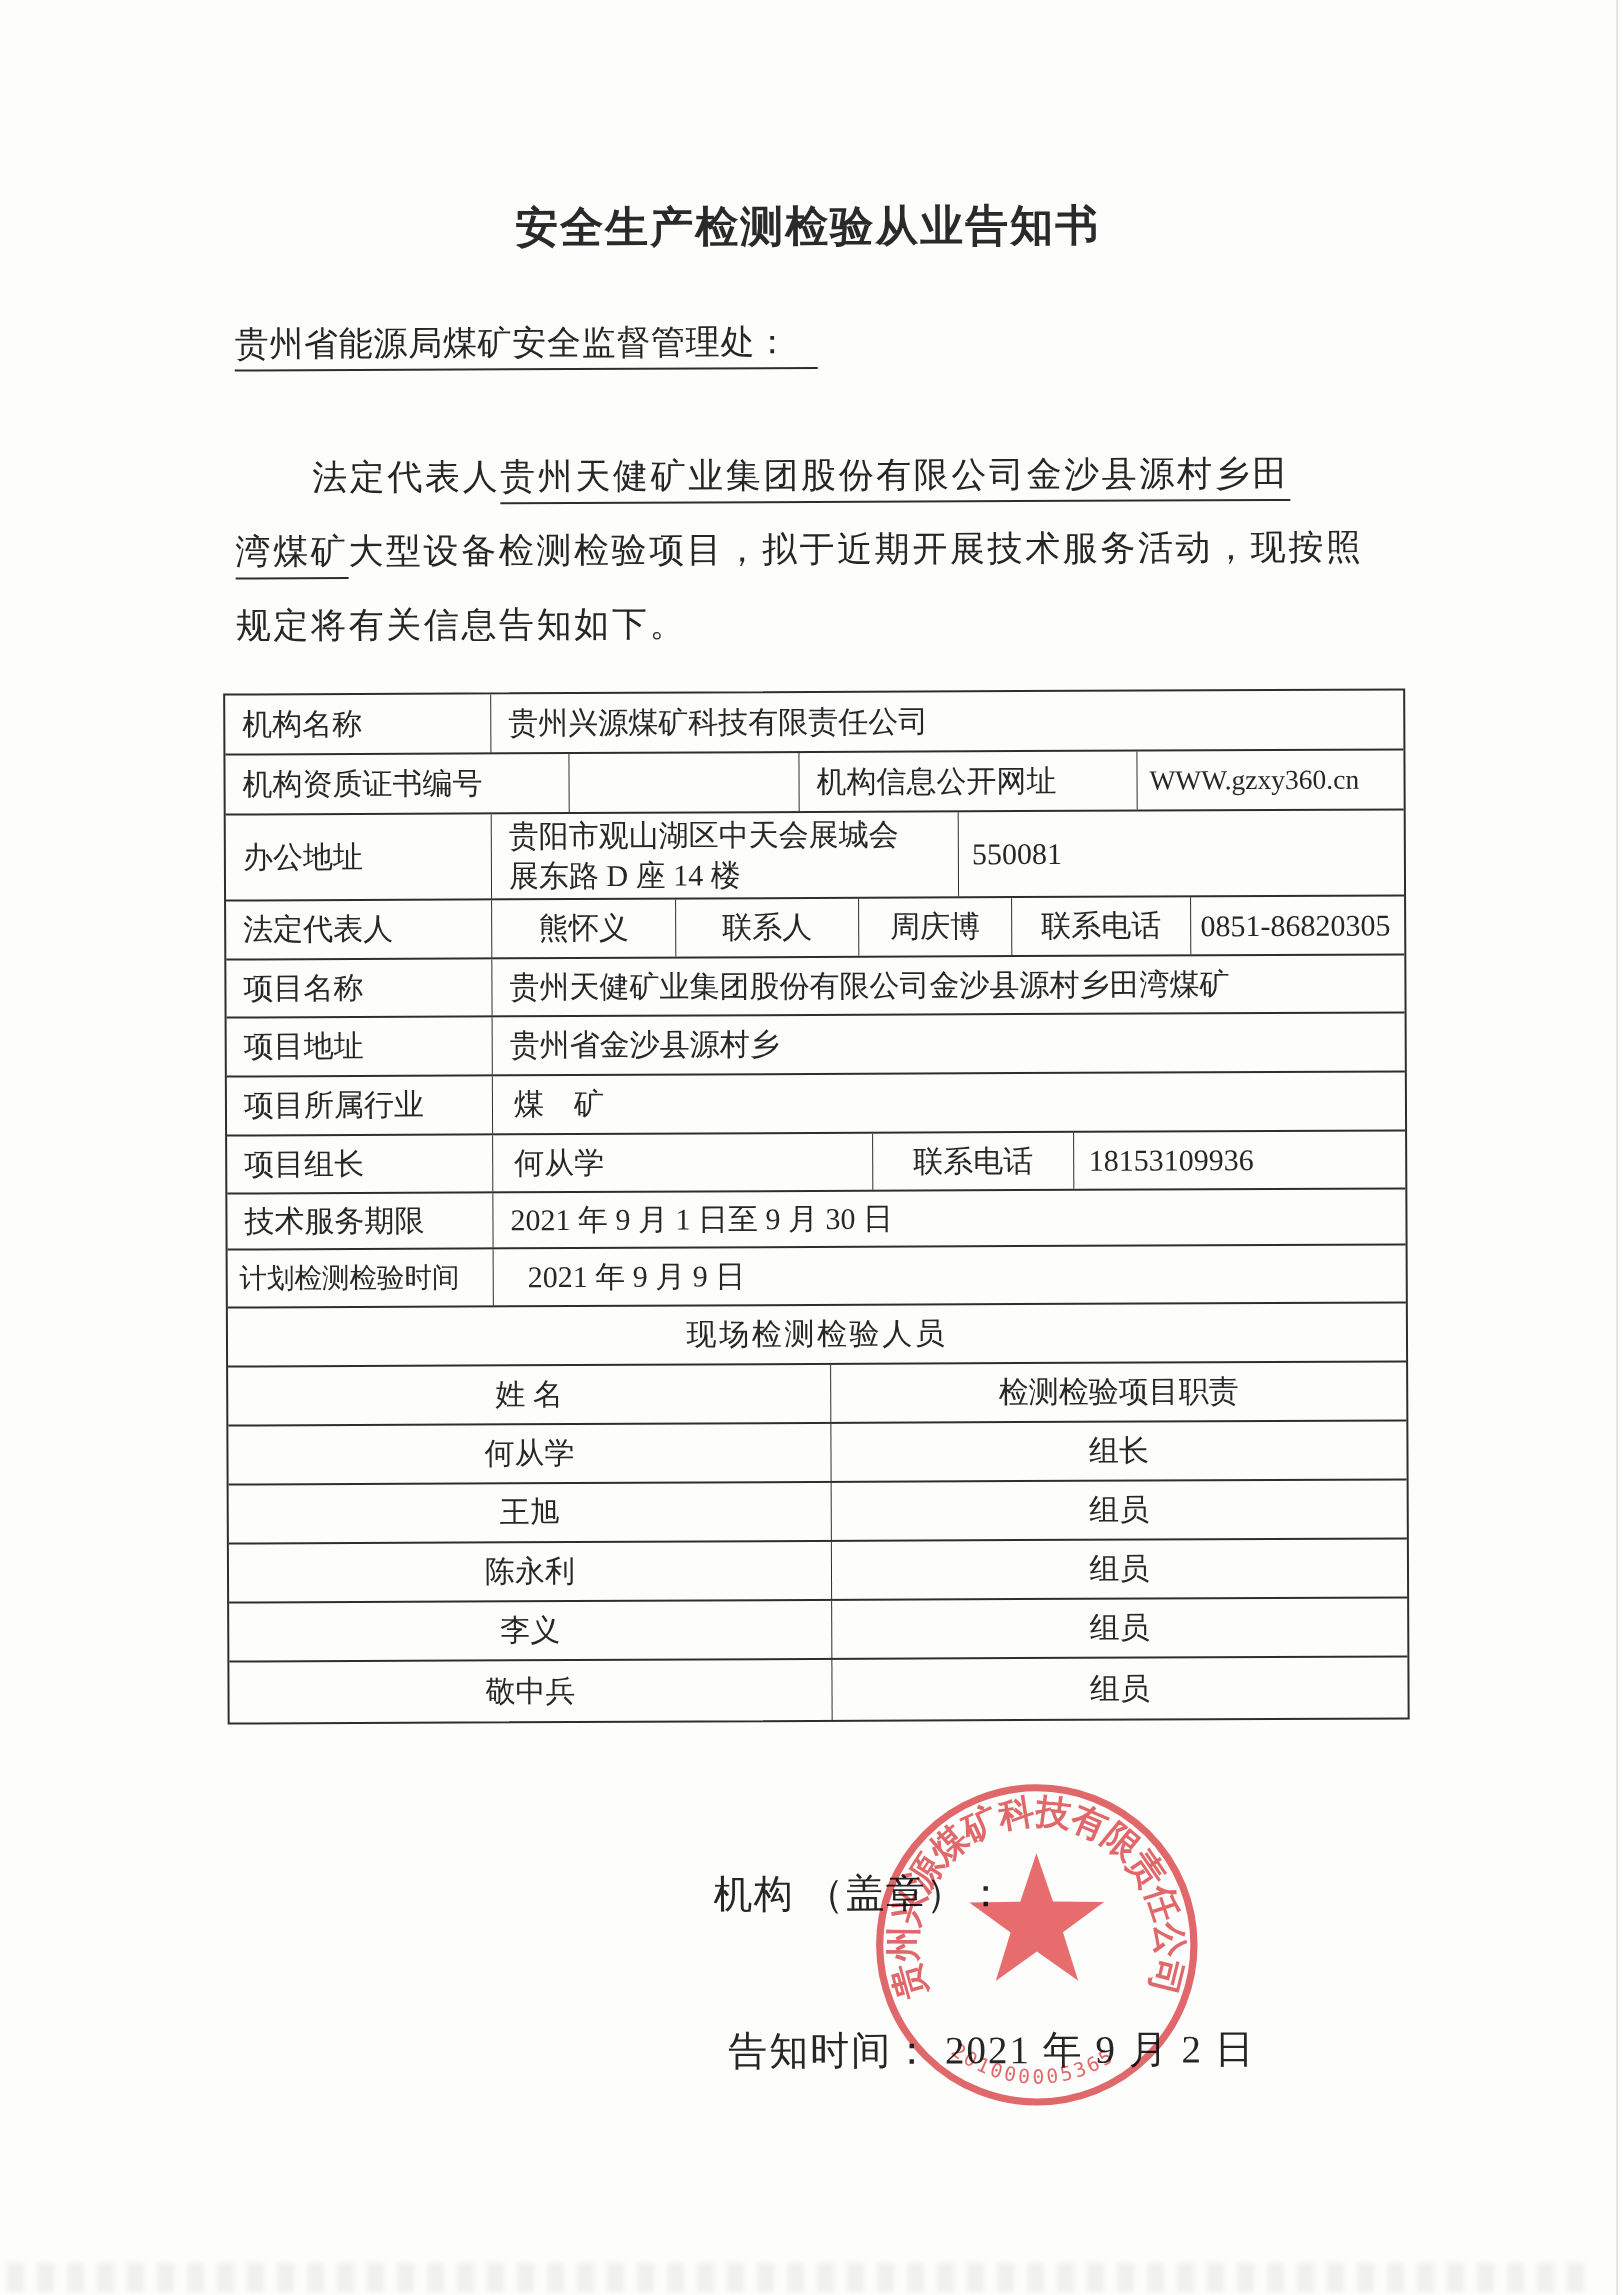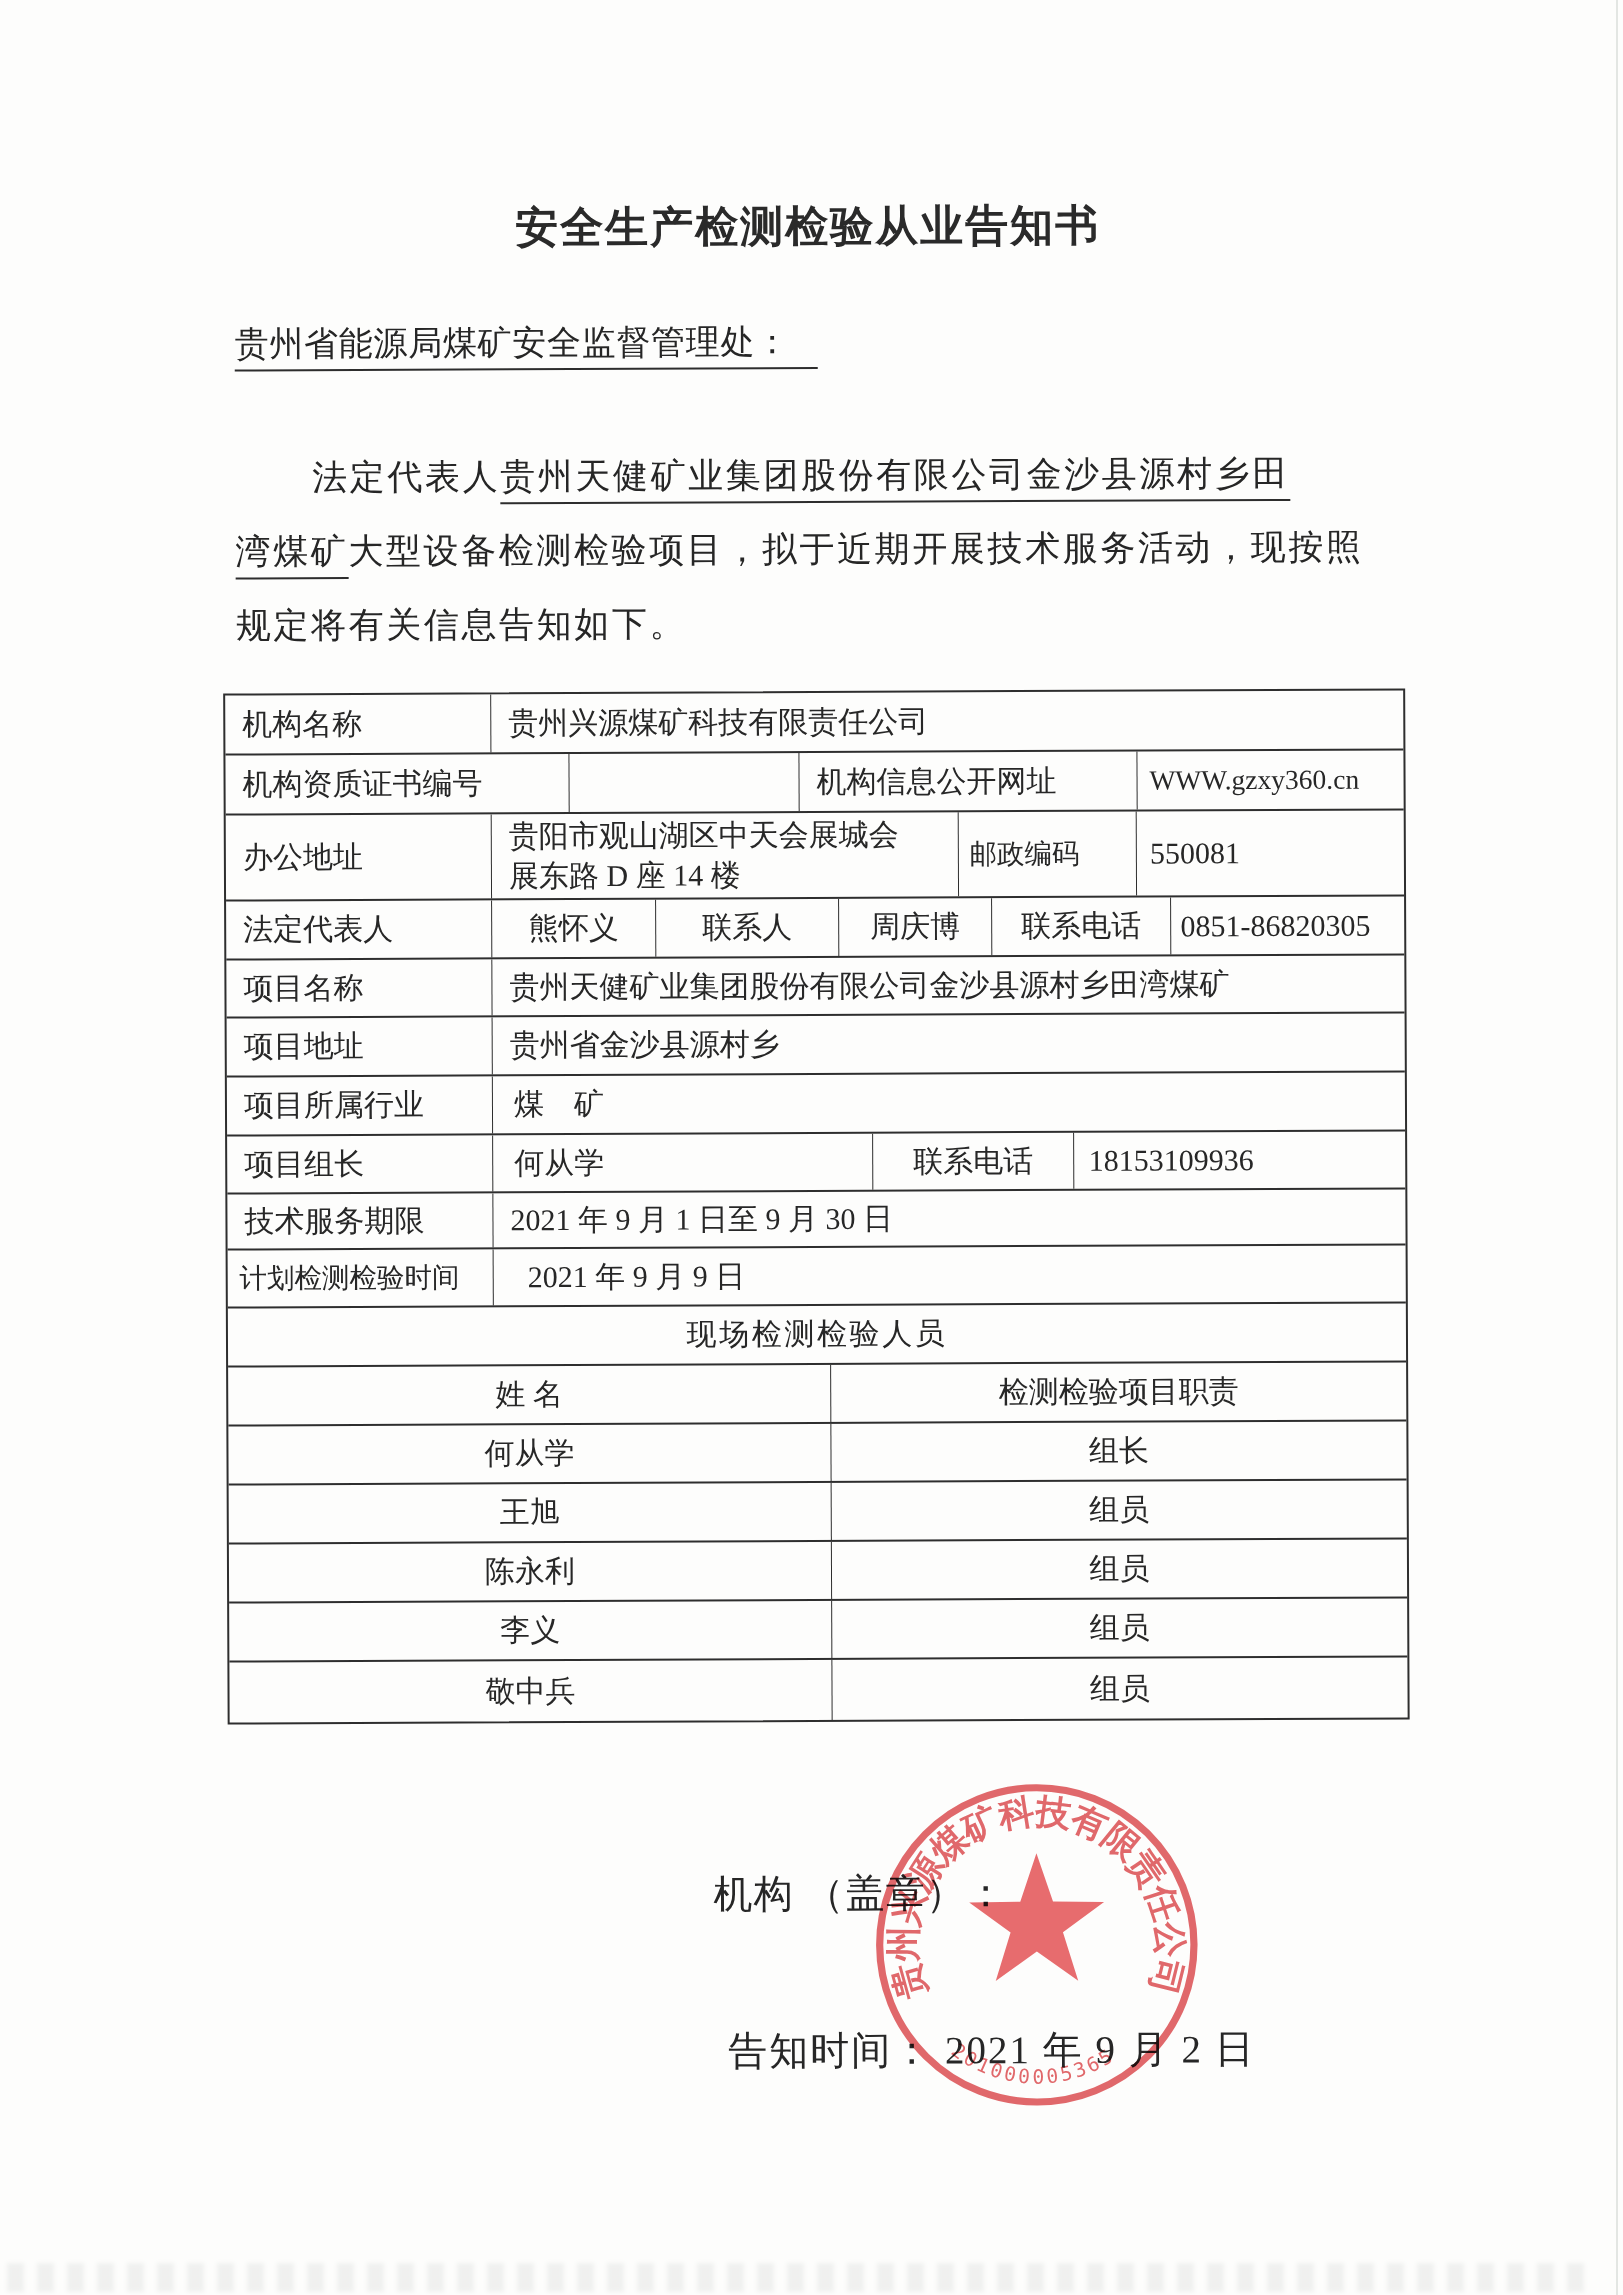--- a/index.html
+++ b/index.html
@@ -83,27 +83,26 @@
       </div>
 
       <div class="tr" style="height:86px">
         <div class="td" style="width:266px">办公地址</div>
         <div class="td" style="width:467px">
           <div class="addr">
             <div>贵阳市观山湖区中天会展城会</div>
             <div>展东路 D 座 14 楼</div>
           </div>
         </div>
-        <div class="td small" style="width:178px;padding-left:10.5px">邮政编码</div>
         <div class="td grow" style="padding-left:13px">550081</div>
       </div>
 
       <div class="tr" style="height:59px">
         <div class="td" style="width:266px">法定代表人</div>
-        <div class="td c" style="width:164px">熊怀义</div>
+        <div class="td c" style="width:184px">熊怀义</div>
         <div class="td c" style="width:183px">联系人</div>
         <div class="td c" style="width:153px">周庆博</div>
         <div class="td c" style="width:179px">联系电话</div>
         <div class="td grow" style="padding-left:9.2px">0851-86820305</div>
       </div>
 
       <div class="tr" style="height:58px">
         <div class="td" style="width:266px">项目名称</div>
         <div class="td grow">贵州天健矿业集团股份有限公司金沙县源村乡田湾煤矿</div>
       </div>

